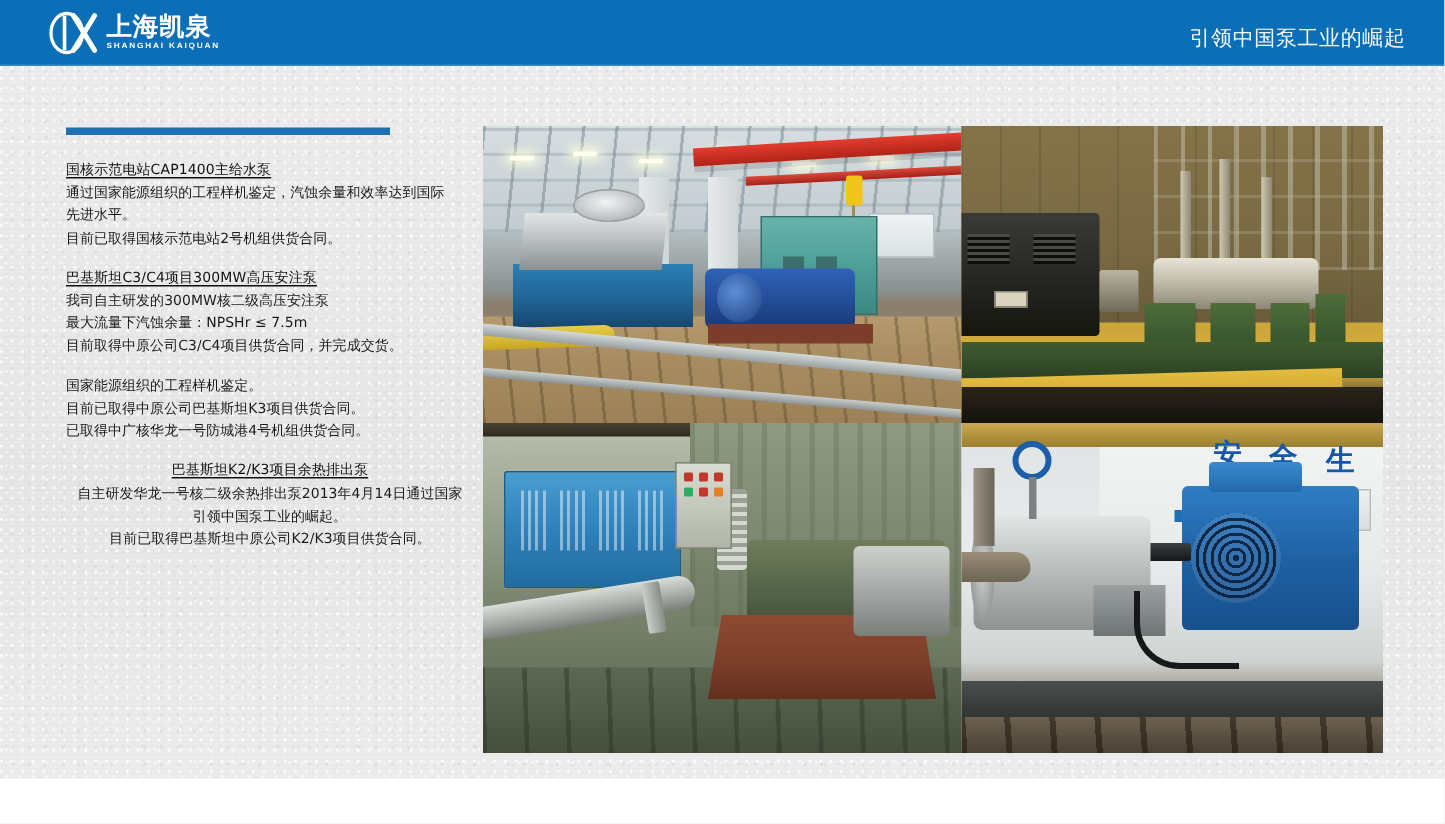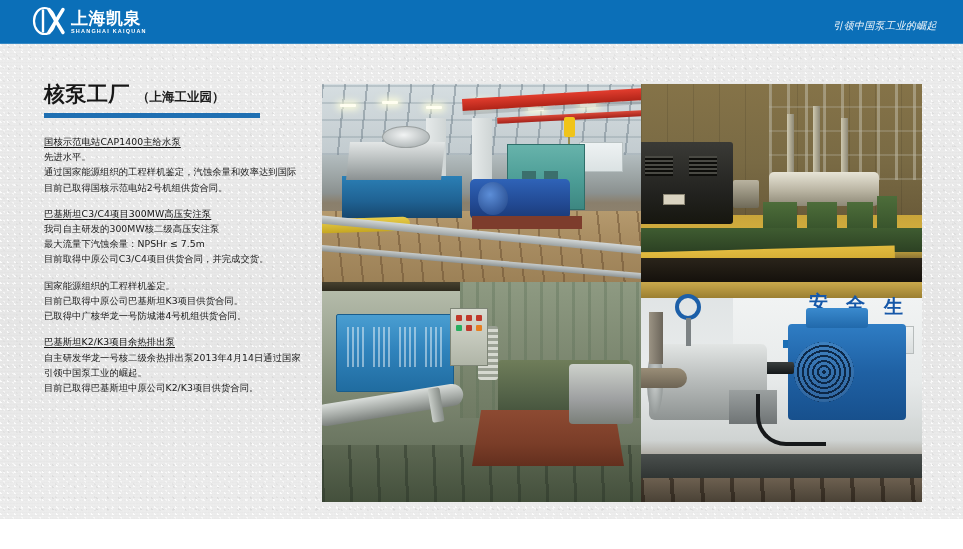--- a/index.html
+++ b/index.html
@@ -33,20 +33,21 @@
     left: 0; bottom: 0; right: 0;
     height: 1px;
     background: rgba(255,255,255,0.18);
   }
 
   .logo-wrap {
     position: absolute;
     left: 32px;
     top: 6px;
     display: flex;
+    align-items: center;
     height: 32px;
   }
   .logo-mark {
     width: 34px;
     height: 30px;
     margin-right: 5px;
     flex: 0 0 auto;
   }
   .logo-text {
     display: flex;
@@ -72,25 +73,24 @@
   }
 
   .header-tagline {
     position: absolute;
     right: 26px;
     top: 0;
     height: 52px;
     display: flex;
     align-items: center;
     color: #ffffff;
-    font-size: 10px;
+    font-size: 14px;
     letter-spacing: 0.4px;
     font-family: "DejaVu Sans", "Liberation Sans", sans-serif;
     opacity: 0.96;
-    font-style: italic;
   }
 
   
   .canvas {
     position: absolute;
     left: 0; top: 44px;
     width: 963px;
     height: 505px;
     background-color: #e9e9e9;
     background-image:
@@ -147,21 +147,21 @@
   .title-rule {
     margin-top: 5px;
     width: 216px;
     height: 5px;
     background: #1f6fb2;
   }
 
   .blocks { margin-top: 17px; }
 
   .block { margin-bottom: 12px; }
-  .block:last-child { margin-bottom: 0; }
+  .block:last-child { margin-bottom: 0; text-align: center; }
 
   .block-head {
     font-size: 9.3px;
     font-weight: normal;
     color: #111111;
     text-decoration: underline;
     text-underline-offset: 2px;
     line-height: 1.55;
     letter-spacing: 0.1px;
     font-family: "DejaVu Sans", "Liberation Sans", sans-serif;
@@ -489,32 +489,28 @@
     </div>
 
     <div class="header-tagline">引领中国泵工业的崛起</div>
   </div>
 
   <div class="canvas"></div>
   <div class="bottom-fade"></div>
 
   <div class="left-col">
 
-    <div class="title-row">
-      <span class="title-main">核泵工厂</span>
-      <span class="title-sub">（上海工业园）</span>
-    </div>
     <div class="title-rule"></div>
 
     <div class="blocks">
 
       <div class="block">
         <div class="block-head">国核示范电站CAP1400主给水泵</div>
+        <div class="block-line">通过国家能源组织的工程样机鉴定，汽蚀余量和效率达到国际</div>
         <div class="block-line">先进水平。</div>
-        <div class="block-line">通过国家能源组织的工程样机鉴定，汽蚀余量和效率达到国际</div>
         <div class="block-line">目前已取得国核示范电站2号机组供货合同。</div>
       </div>
 
       <div class="block">
         <div class="block-head">巴基斯坦C3/C4项目300MW高压安注泵</div>
         <div class="block-line">我司自主研发的300MW核二级高压安注泵</div>
         <div class="block-line">最大流量下汽蚀余量：NPSHr ≤ 7.5m</div>
         <div class="block-line">目前取得中原公司C3/C4项目供货合同，并完成交货。</div>
       </div>
 

